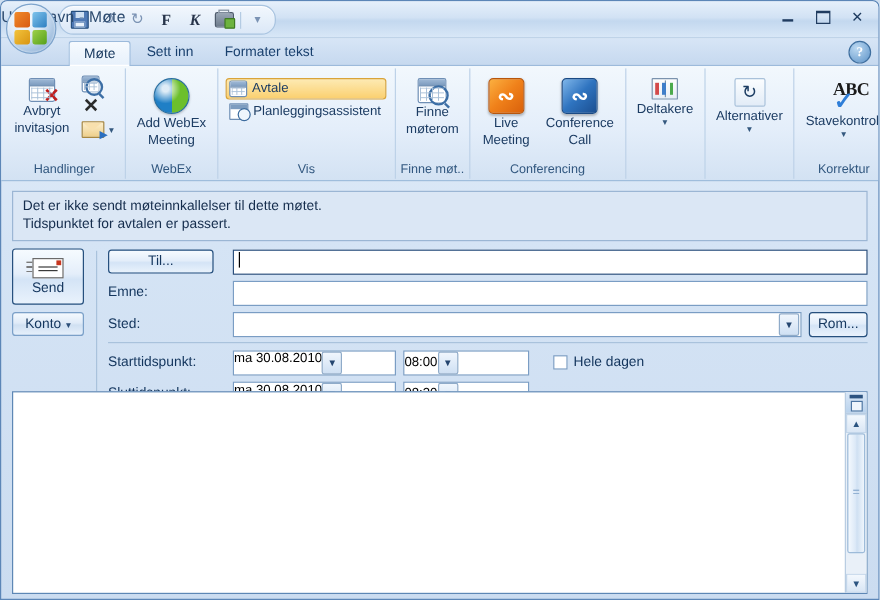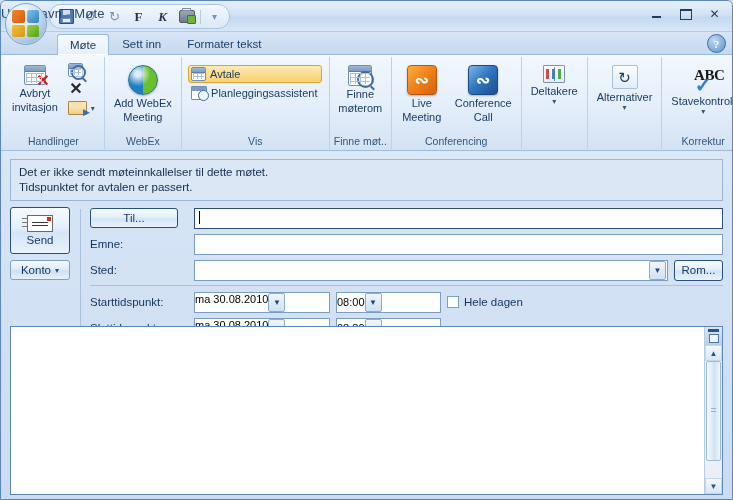--- a/index.html
+++ b/index.html
@@ -275,21 +275,21 @@
   .rombtn{
     margin-left:6px;width:49px;height:21px;border:1px solid #26507e;border-radius:3px;
     background:linear-gradient(to bottom,#f6fbff 0%,#e4eefa 45%,#d4e4f6 55%,#e9f2fc 100%);
     font-size:11.5px;color:#14365e;cursor:pointer;
     display:flex;align-items:center;justify-content:center;flex:none;box-sizing:border-box;
   }
 
   .timerow{display:flex;align-items:center;height:22px;margin-bottom:4px;}
   .dcombo{width:136px;height:21px;border:1px solid #7a9dc4;background:#fff;box-sizing:border-box;display:flex;align-items:flex-start;flex:none;}
   .tcombo{width:105px;height:21px;border:1px solid #7a9dc4;background:#fff;box-sizing:border-box;display:flex;align-items:center;flex:none;margin-left:6px;}
-  .chkwrap{display:flex;align-items:center;gap:5px;margin-left:6px;font-size:11.5px;color:#12345c;cursor:pointer;}
+  .chkwrap{display:flex;align-items:center;gap:5px;margin-left:20px;font-size:11.5px;color:#12345c;cursor:pointer;}
   .chkbox{width:12px;height:12px;border:1px solid #7a9dc4;background:#fff;box-sizing:border-box;}
 
   .hrline{border-top:1px solid #a9c2dc;margin:4px 0 0 0;}
 
   
   .bodywrap{
     position:absolute;left:9px;right:9px;top:325px;bottom:4px;
     border:1px solid #5d87b5;background:#fff;box-sizing:border-box;
   }
   .vscroll{

